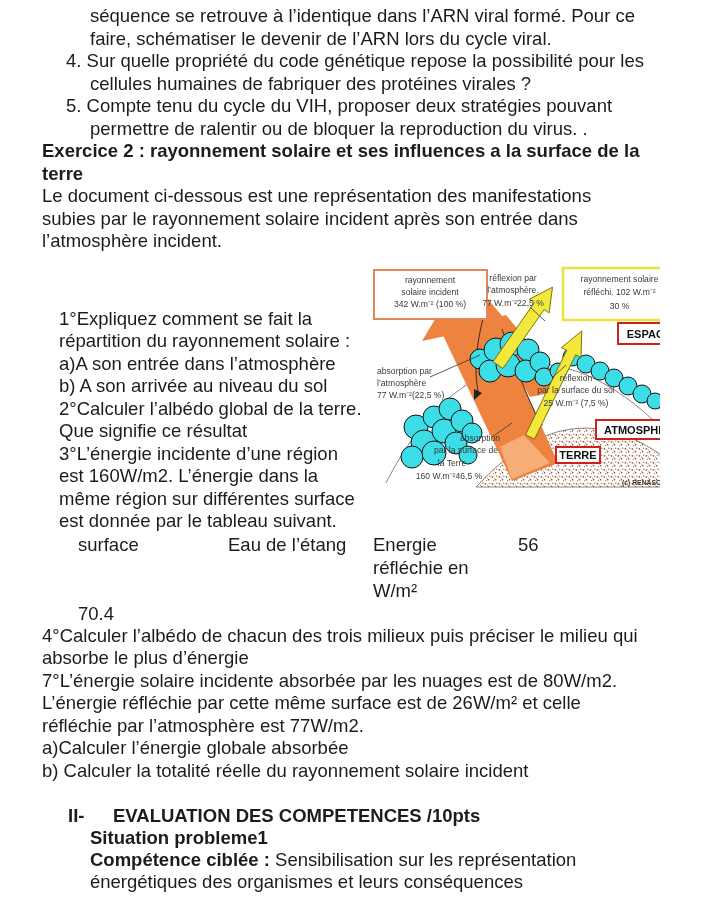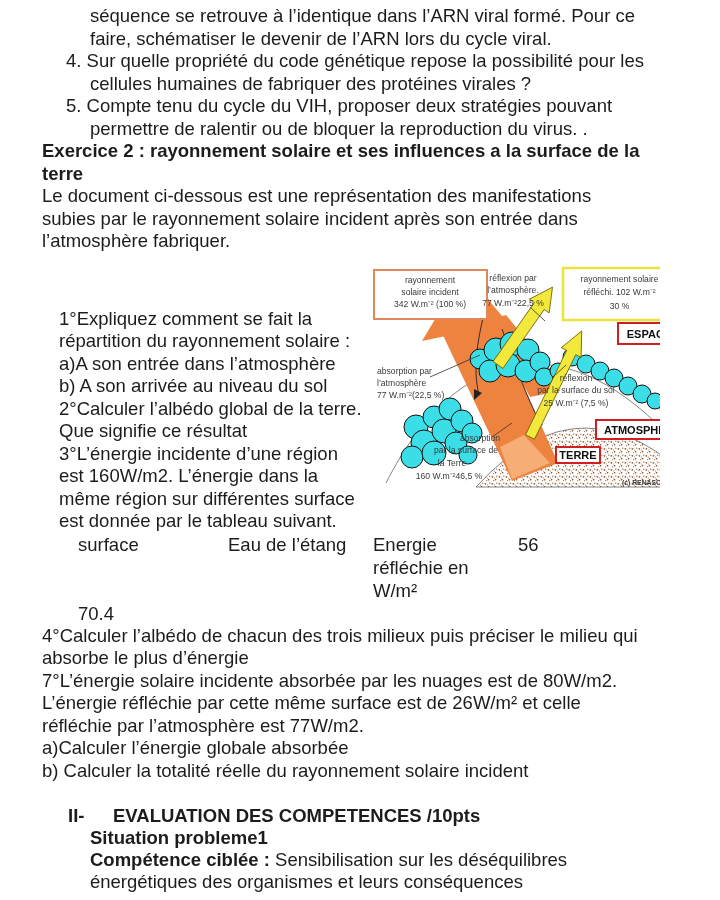--- a/index.html
+++ b/index.html
@@ -51,21 +51,21 @@
   </div>
 
   <div class="bold">
     <div class="line ml42">Exercice 2 : rayonnement solaire et ses influences a la surface de la</div>
     <div class="line ml42">terre</div>
   </div>
 
   <div>
     <div class="line ml42">Le document ci-dessous est une représentation des manifestations</div>
     <div class="line ml42">subies par le rayonnement solaire incident après son entrée dans</div>
-    <div class="line ml42">l’atmosphère fabriquer.</div>
+    <div class="line ml42">l’atmosphère incident.</div>
   </div>
 
   <div class="figwrap">
 
     <div class="leftcol">
       <div class="line">1°Expliquez comment se fait la</div>
       <div class="line">répartition du rayonnement solaire :</div>
       <div class="line">a)A son entrée dans l’atmosphère</div>
       <div class="line">b) A son arrivée au niveau du sol</div>
       <div class="line">2°Calculer l’albédo global de la terre.</div>
@@ -215,18 +215,18 @@
   </div>
   <div class="line ml42">a)Calculer l’énergie globale absorbée</div>
   <div class="line ml42">b) Calculer la totalité réelle du rayonnement solaire incident</div>
 
   <div class="part2">
     <div class="line bold">
       <span class="numeral">II-</span><span>EVALUATION DES COMPETENCES /10pts</span>
     </div>
     <div class="line sub bold">Situation probleme1</div>
     <div class="line sub">
-      <span class="bold">Compétence ciblée :</span><span> Sensibilisation sur les déséquilibres</span>
+      <span class="bold">Compétence ciblée :</span><span> Sensibilisation sur les représentation</span>
     </div>
     <div class="line sub">énergétiques des organismes et leurs conséquences</div>
   </div>
 
 </div>
 
 </body></html>

